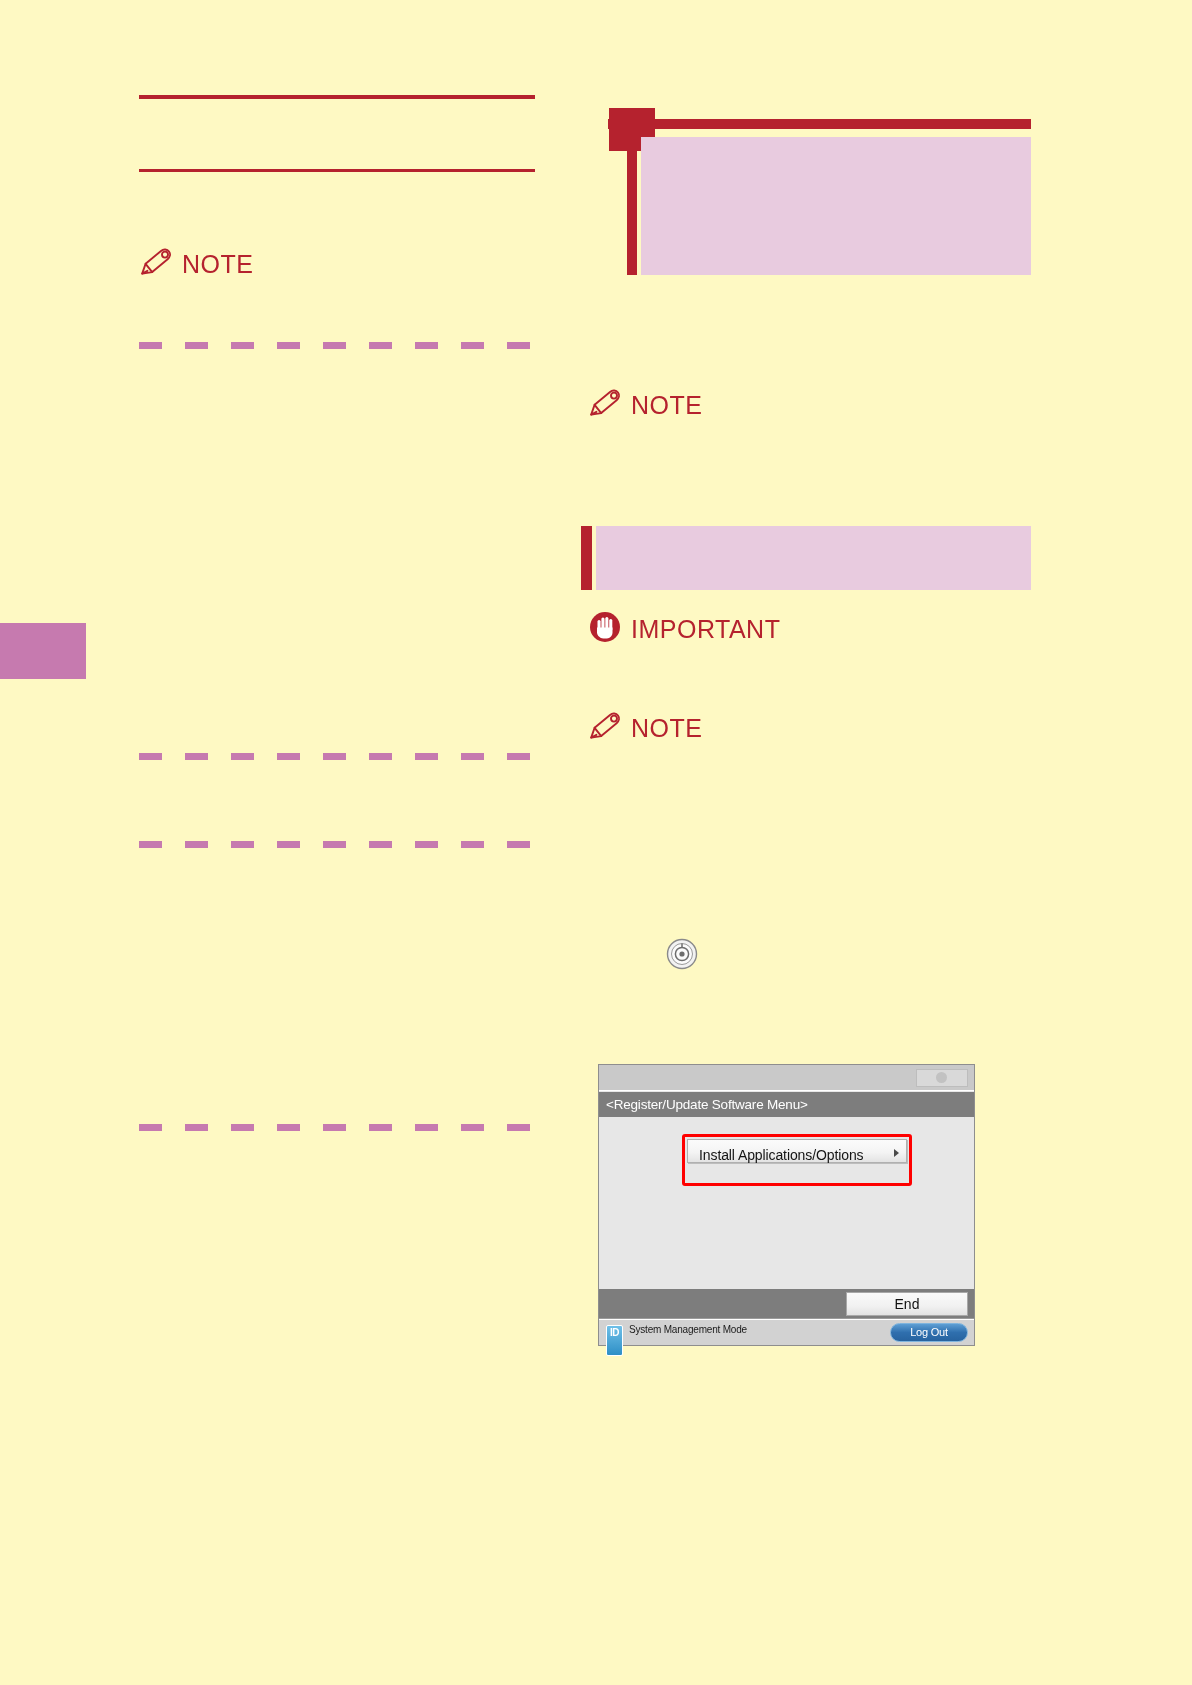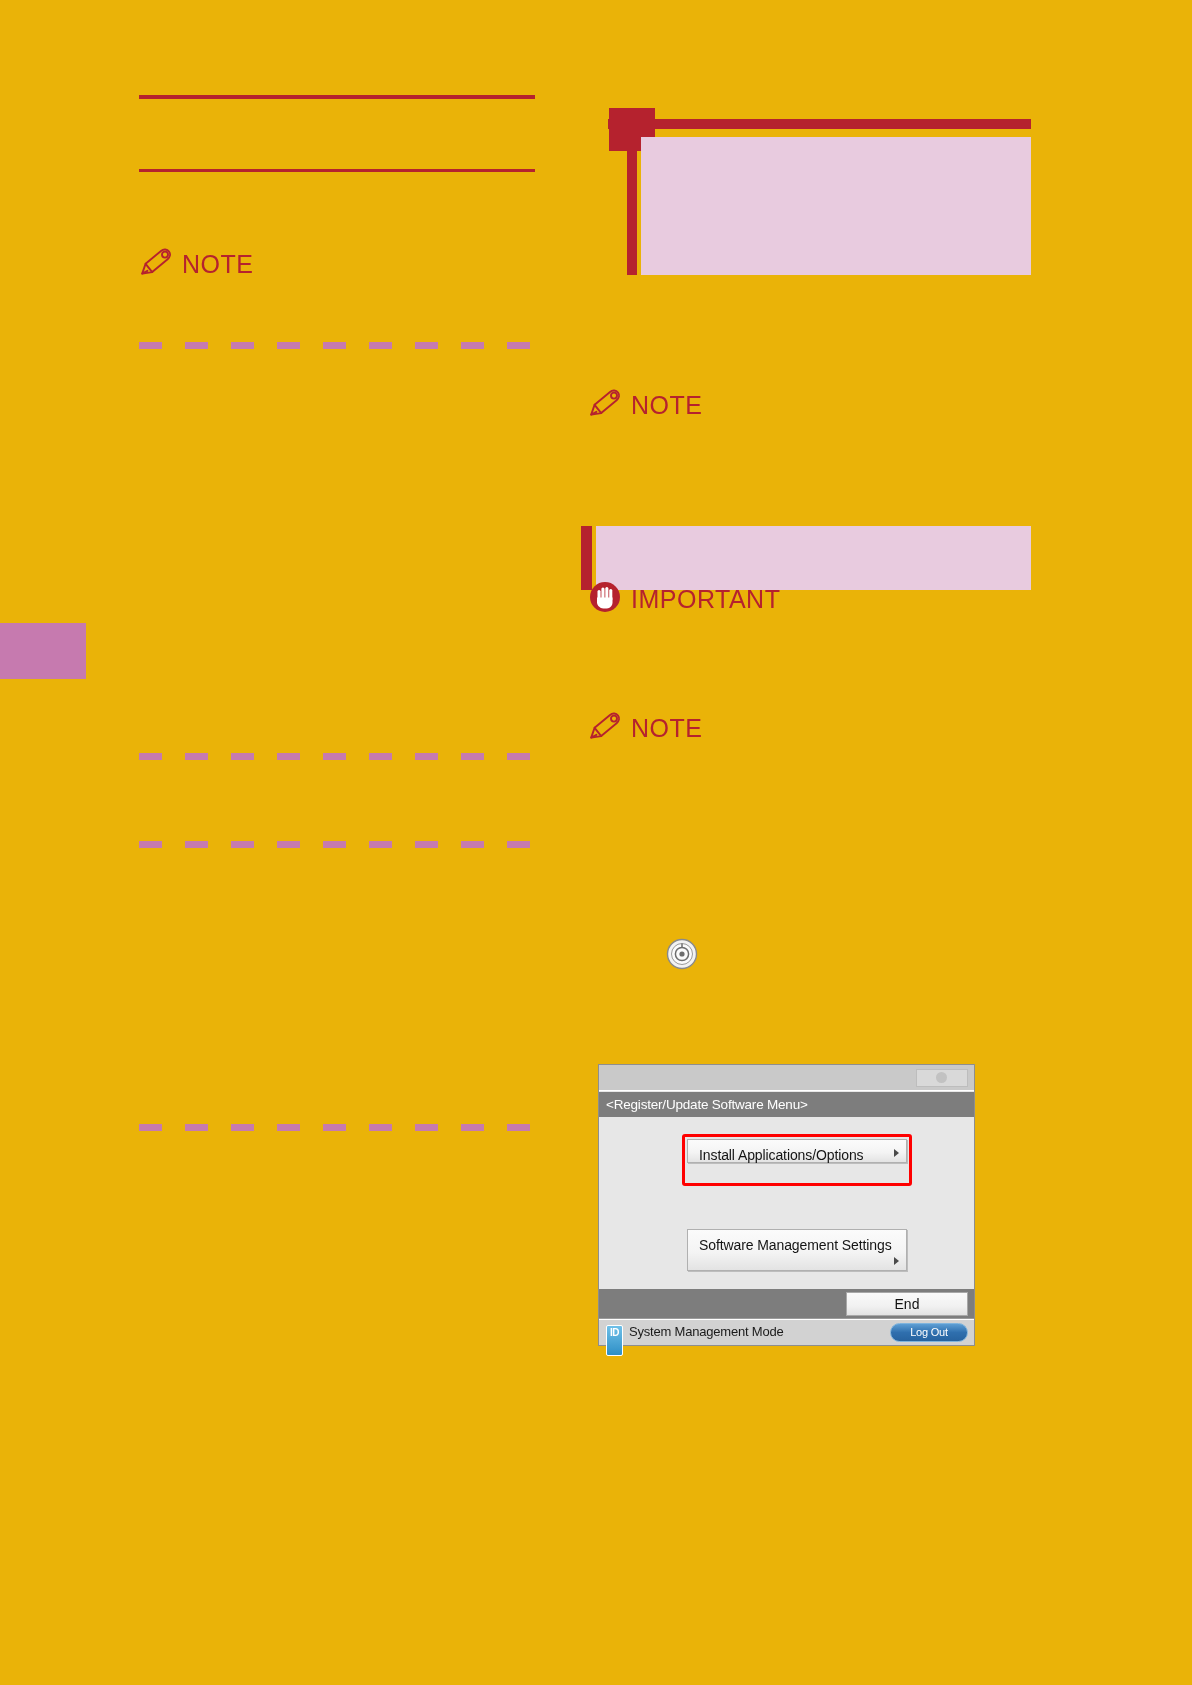--- a/index.html
+++ b/index.html
@@ -11,21 +11,21 @@
     width: 1192px;
     height: 1685px;
     position: relative;
     font-family: "Liberation Sans", sans-serif;
     overflow: hidden;
   }
 
   .page {
     position: absolute;
     inset: 0;
-    background: #eab308;
+    background: #fef9c3;
   }
 
   
   .abs { position: absolute; }
 
   
   .rule-heavy {
     background: #b5222e;
   }
   .rule-thin {
@@ -233,21 +233,21 @@
     font-size: 10px;
     font-weight: bold;
     line-height: 14px;
     text-align: center;
     letter-spacing: -0.5px;
   }
   .lcd-status-text {
     position: absolute;
     left: 30px;
     top: 4px;
-    font-size: 13px;
+    font-size: 10px;
     color: #1b1b1b;
     white-space: nowrap;
     letter-spacing: -0.2px;
   }
   .lcd-logout {
     position: absolute;
     right: 6px;
     top: 3px;
     width: 78px;
     height: 19px;
@@ -306,21 +306,21 @@
           <circle cx="26.0" cy="7.6" r="3.0"></circle>
         </g>
       </svg>
     </span>
     <span class="callout-label">NOTE</span>
   </div>
 
   <div class="abs pink-box-bar" style="left:581px; top:526px; width:11px; height:64px;"></div>
   <div class="abs pink-box" style="left:596px; top:526px; width:435px; height:64px;"></div>
 
-  <div class="abs callout-head" style="left:588px; top:581px;text-align:center;">
+  <div class="abs callout-head" style="left:588px; top:611px;text-align:center;">
     <span class="callout-icon">
       <svg width="34" height="32" viewBox="0 0 34 32" aria-hidden="true">
         <circle cx="17" cy="16" r="15" fill="#b5222e"></circle>
         <g fill="#ffffff">
           <rect x="9.5" y="9.0" width="3.1" height="11" rx="1.5"></rect>
           <rect x="13.4" y="6.4" width="3.1" height="13.6" rx="1.5"></rect>
           <rect x="17.3" y="6.0" width="3.1" height="14" rx="1.5"></rect>
           <rect x="21.2" y="8.0" width="3.1" height="12" rx="1.5"></rect>
           <path d="M9.0 16.5 L24.5 16.5 L24.5 21.5 C24.5 25.2 21.6 27.6 17.2 27.6 C12.3 27.6 9.0 25.0 9.0 21.2 Z"></path>
         </g>
@@ -362,24 +362,20 @@
     <div class="lcd-titlebar">&lt;Register/Update Software Menu&gt;</div>
 
     <div class="lcd-body">
 
       <div class="lcd-btn lcd-btn-1">
         <span class="lbl">Install Applications/Options</span>
         <span class="arrow"></span>
       </div>
       <div class="lcd-highlight"></div>
 
-      <div class="lcd-btn lcd-btn-2">
-        <span class="lbl">Software Management Settings</span>
-        <span class="arrow"></span>
-      </div>
 
     </div>
 
     <div class="lcd-endbar">
       <div class="lcd-end-btn">End</div>
     </div>
 
     <div class="lcd-statusbar">
       <span class="lcd-id-badge">ID</span>
       <span class="lcd-status-text">System Management Mode</span>

